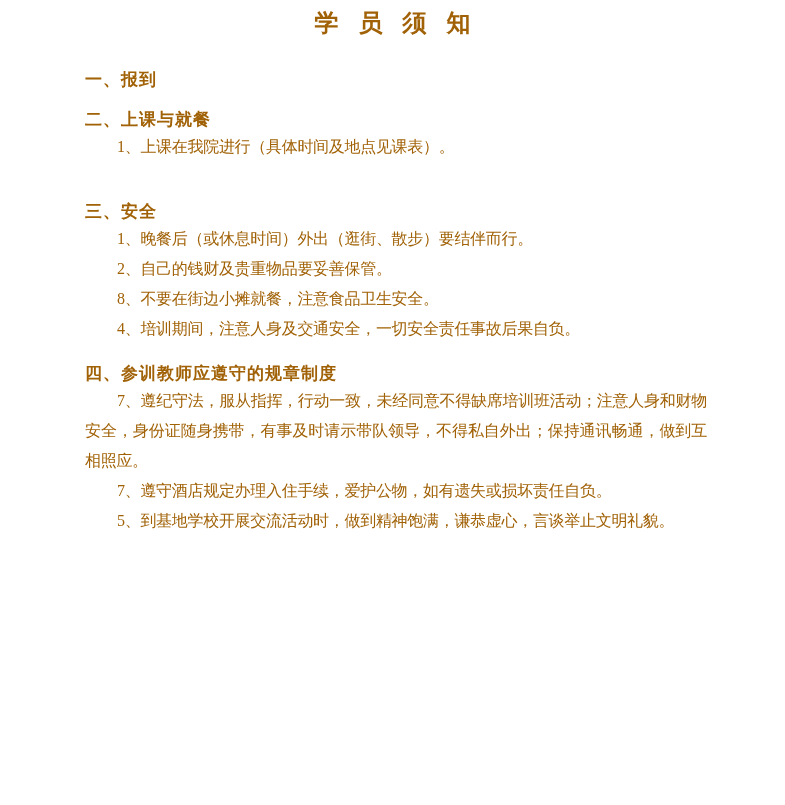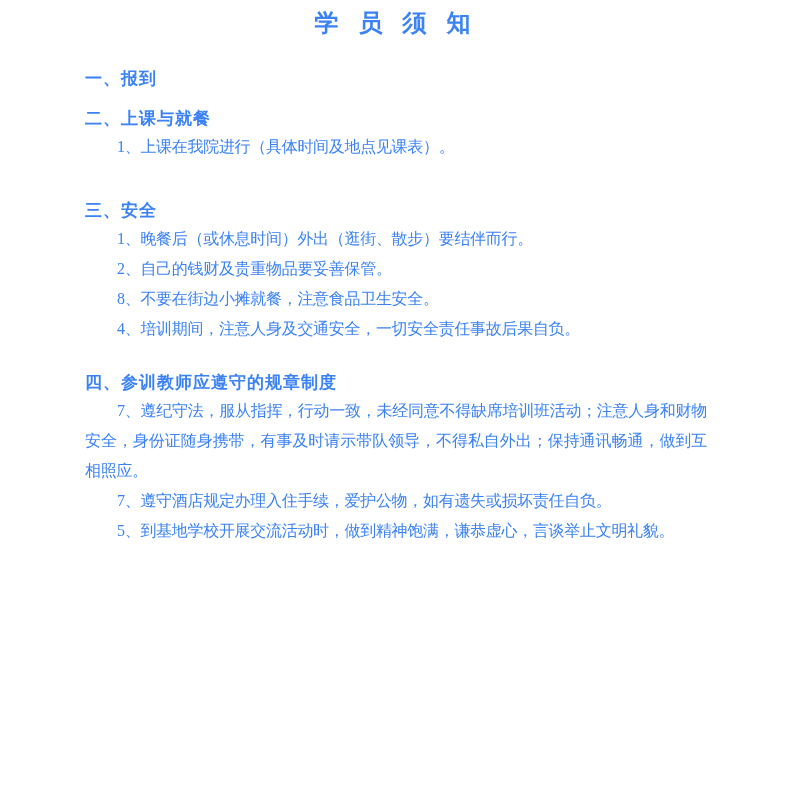--- a/index.html
+++ b/index.html
@@ -7,45 +7,45 @@
     padding: 0;
     background: #ffffff;
   }
   .page {
     position: relative;
     width: 785px;
     height: 805px;
     background: #ffffff;
     box-sizing: border-box;
     padding: 8px 78px 0 85px;
-    color: #3b82f6;
+    color: #a16207;
     font-family: "Liberation Serif", "DejaVu Serif", serif;
     overflow: hidden;
   }
   .title {
     margin: 0;
     font-size: 24px;
     line-height: 30px;
     font-weight: bold;
     text-align: center;
     letter-spacing: 7px;
     font-family: "Liberation Serif", "DejaVu Serif", serif;
   }
   .heading {
     margin: 0 0 2px 0;
     font-size: 17px;
     line-height: 20px;
     font-weight: bold;
-    font-family: Liberation Mono, monospace;
+    font-family: Liberation Serif, serif;
     letter-spacing: 1px;
   }
   .h-baodao   { margin-top: 32px; }
   .h-shangke  { margin-top: 20px; }
   .h-anquan   { margin-top: 40px; }
-  .h-guizhang { margin-top: 30px; }
+  .h-guizhang { margin-top: 20px; }
   .para {
     margin: 0;
     font-size: 16px;
     line-height: 30px;
     letter-spacing: -0.3px;
     text-align: justify;
     text-indent: 2em;
   }
   .underline {
     text-decoration: underline;

